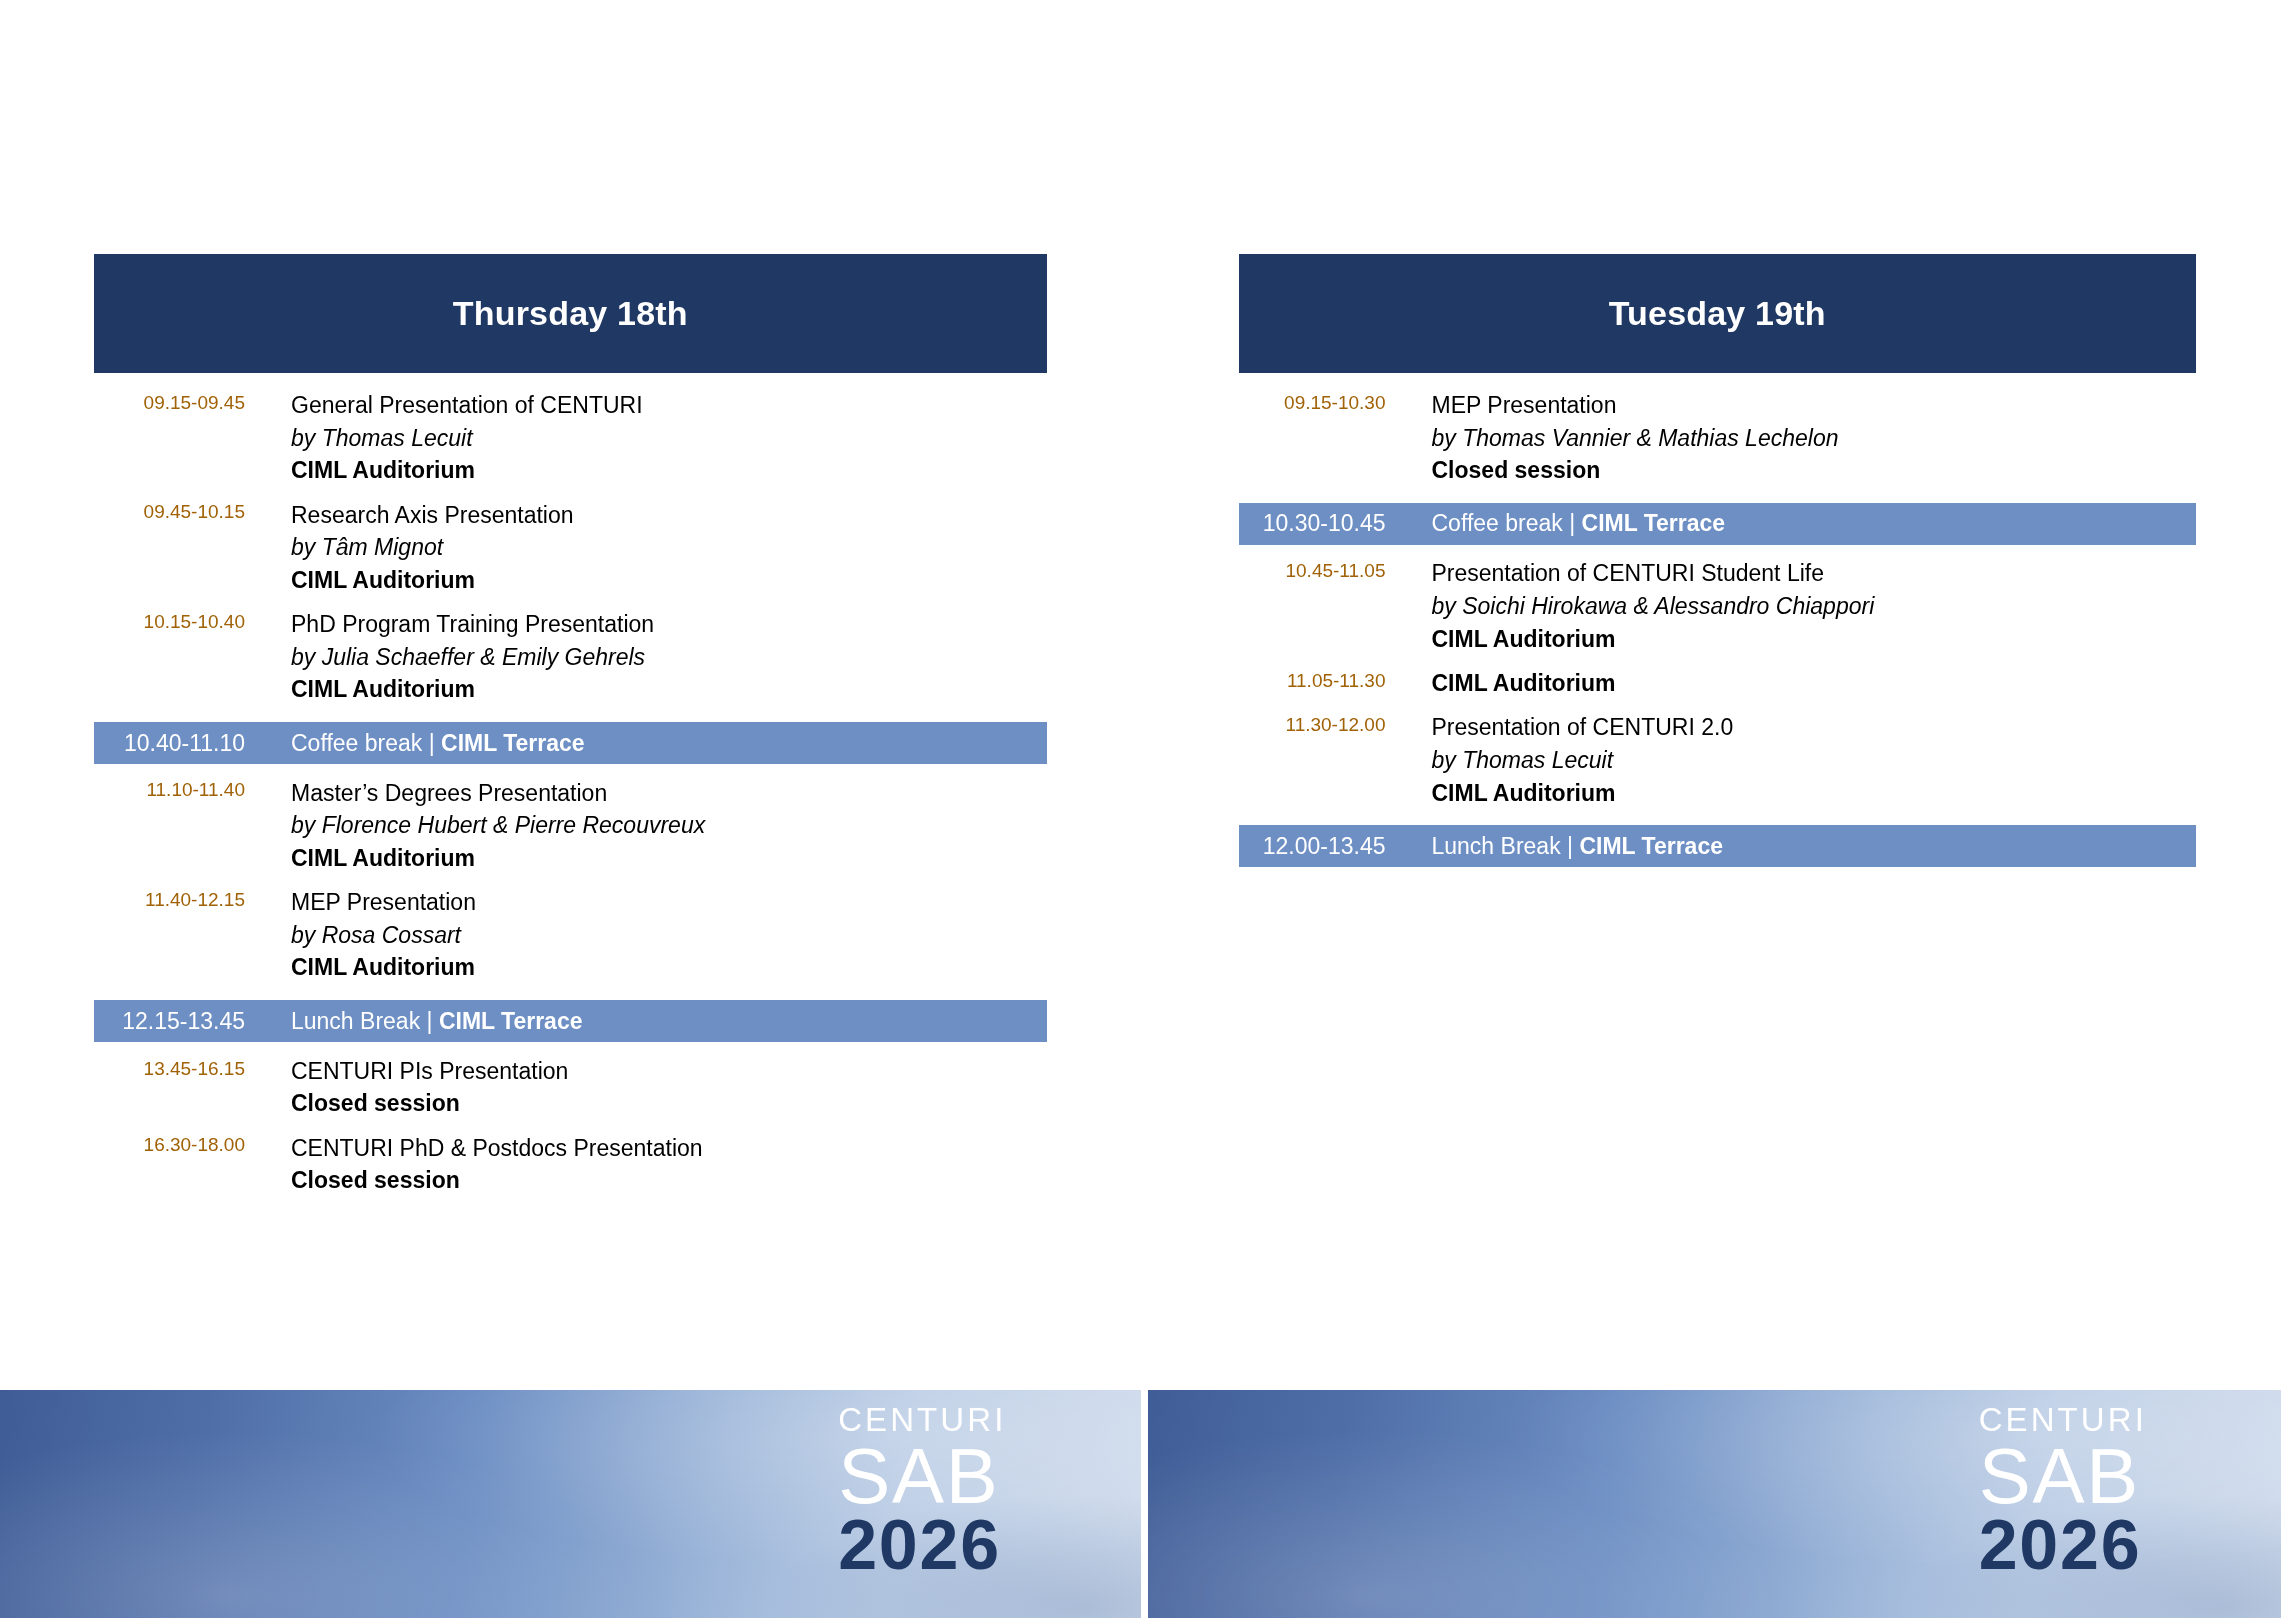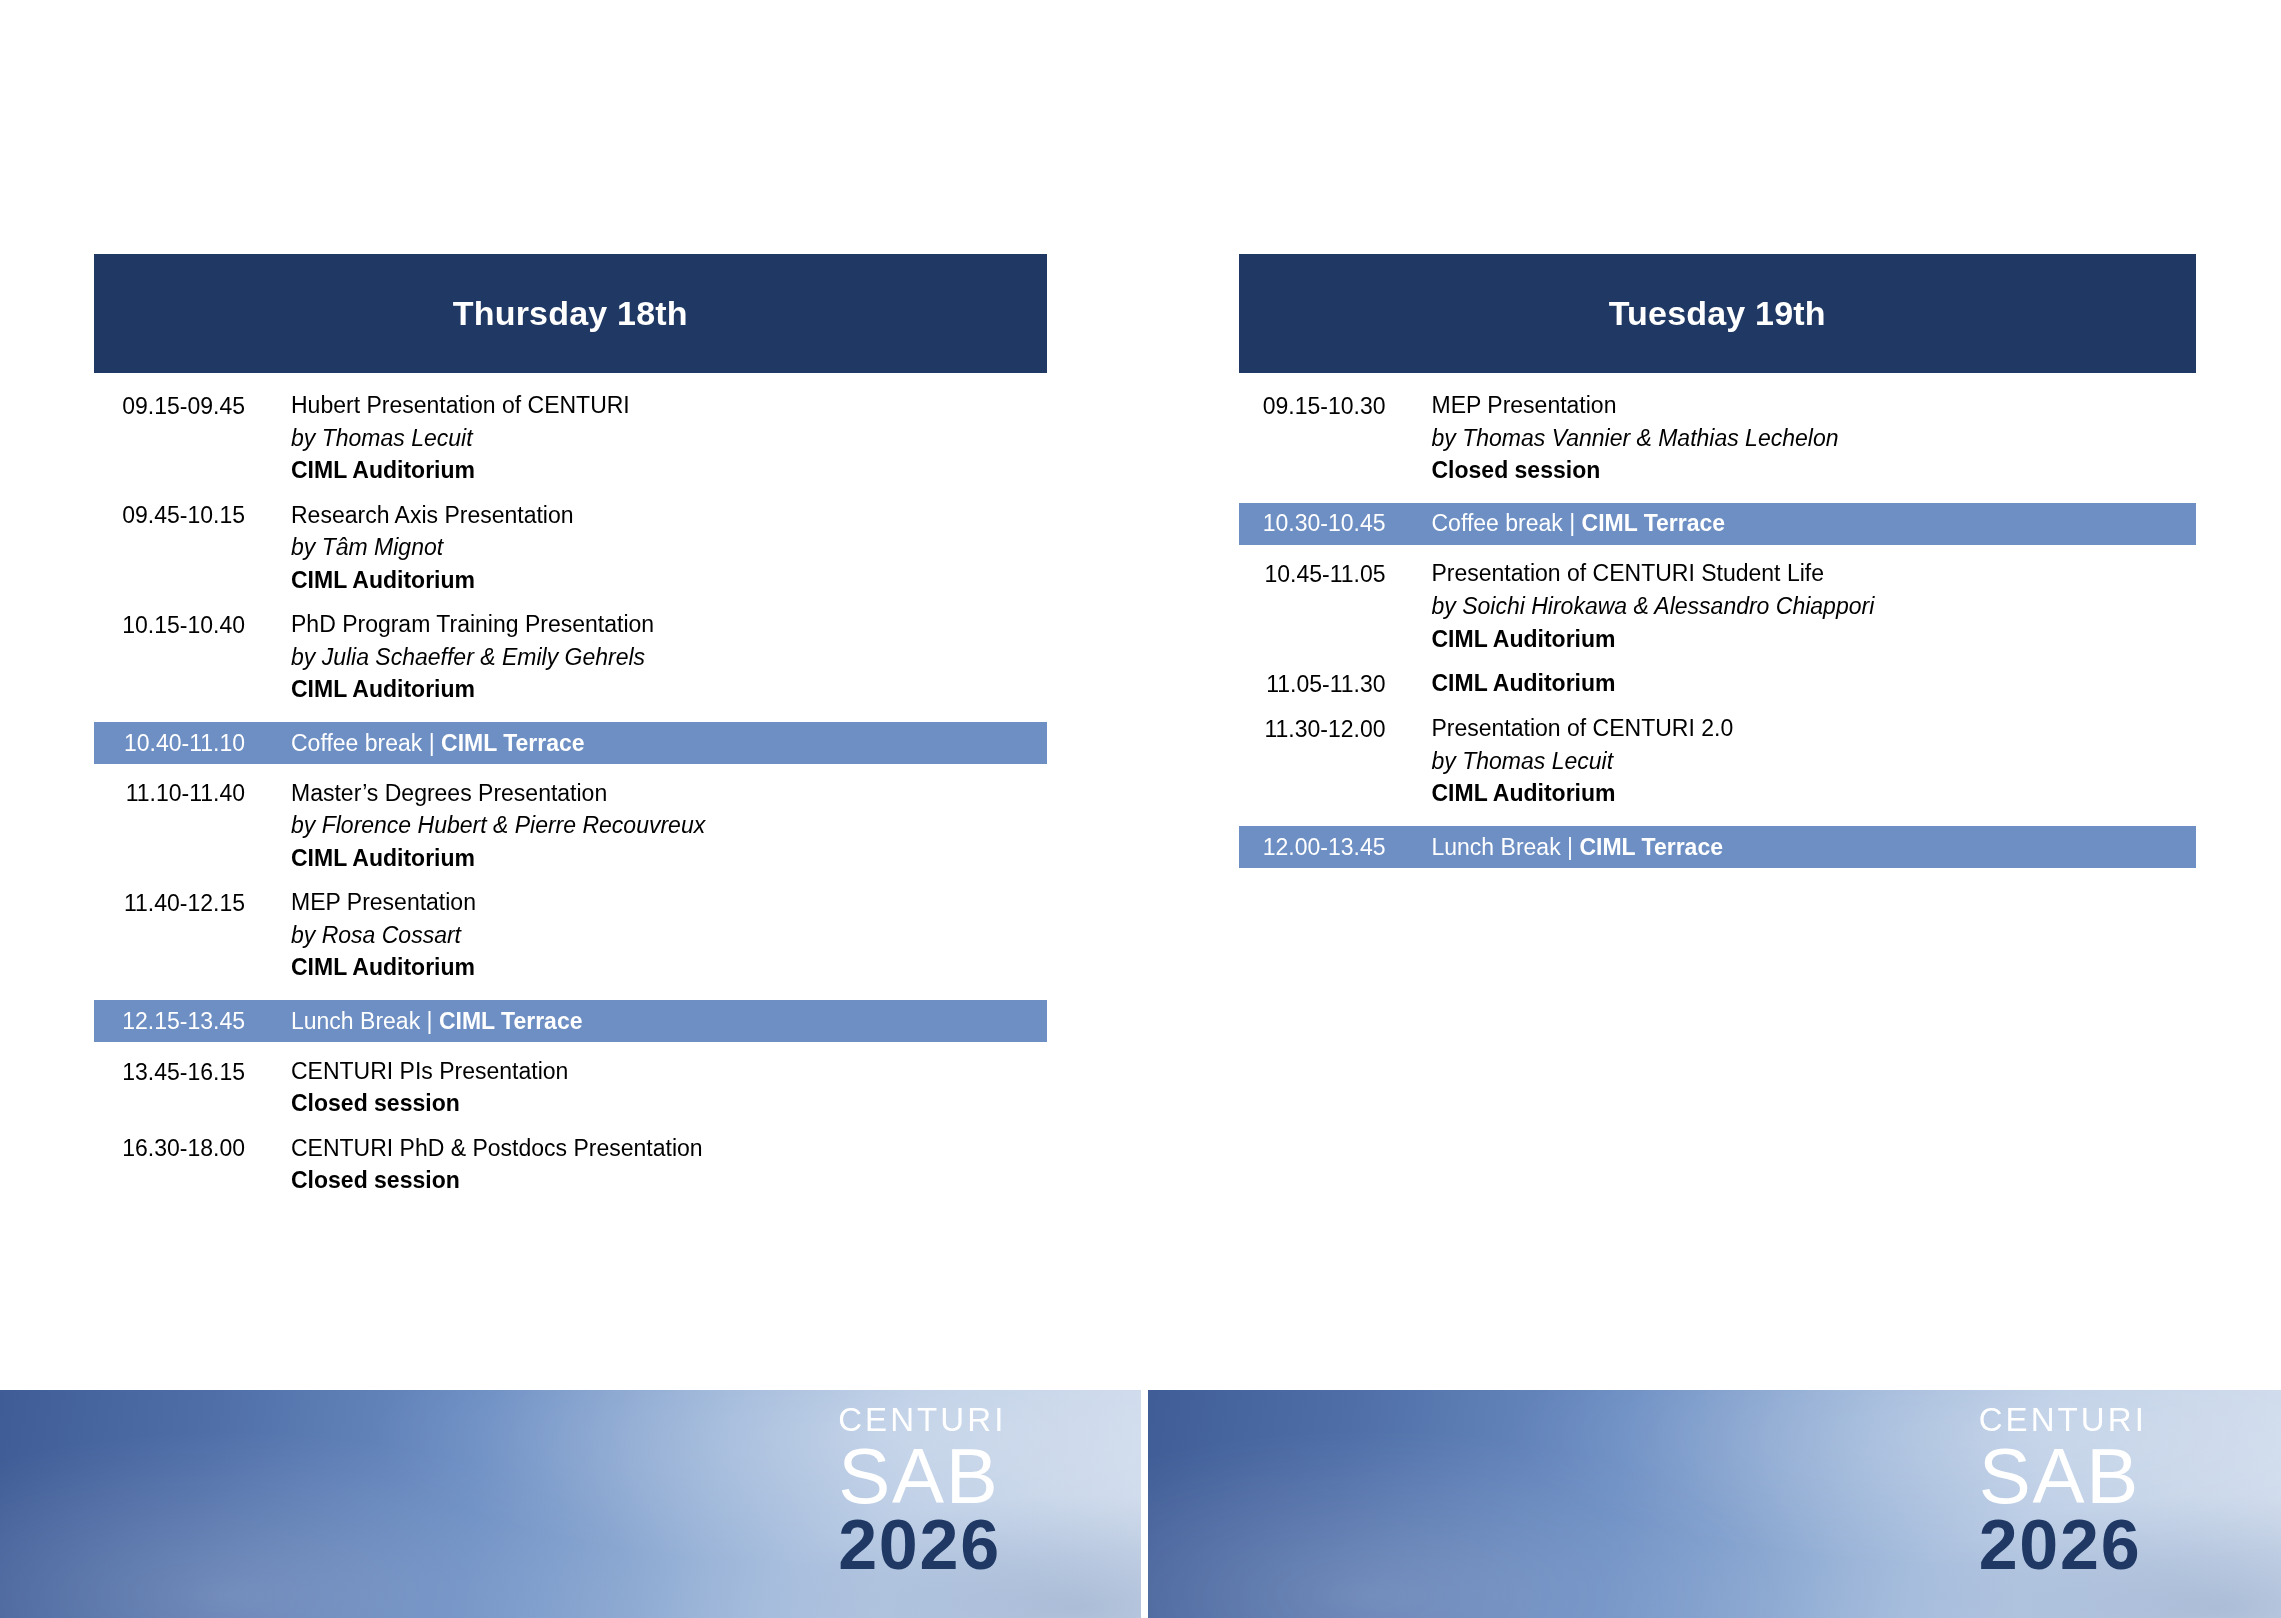--- a/index.html
+++ b/index.html
@@ -54,22 +54,22 @@
   .session {
     display: flex;
     align-items: flex-start;
     padding: 0;
     margin-bottom: 11.6px;
   }
   .session .time {
     width: 151px;
     min-width: 151px;
     text-align: right;
-    font-size: 23px;
-    color: #000000;
+    font-size: 19px;
+    color: #a16207;
     line-height: 1.42;
     padding-top: 0.9px;
   }
   .session .body {
     padding-left: 46px;
     font-size: 23px;
     color: #000000;
     line-height: 1.42;
   }
   .session .title { }
@@ -177,21 +177,21 @@
 
   <div class="columns">
 
     <div class="col left">
       <div class="day-header">Thursday 18th</div>
       <div class="sessions">
 
         <div class="session">
           <div class="time">09.15-09.45</div>
           <div class="body">
-            <div class="title">Hubert Presentation of CENTURI</div>
+            <div class="title">General Presentation of CENTURI</div>
             <div class="by">by Thomas Lecuit</div>
             <div class="loc">CIML Auditorium</div>
           </div>
         </div>
 
         <div class="session">
           <div class="time">09.45-10.15</div>
           <div class="body">
             <div class="title">Research Axis Presentation</div>
             <div class="by">by Tâm Mignot</div>

